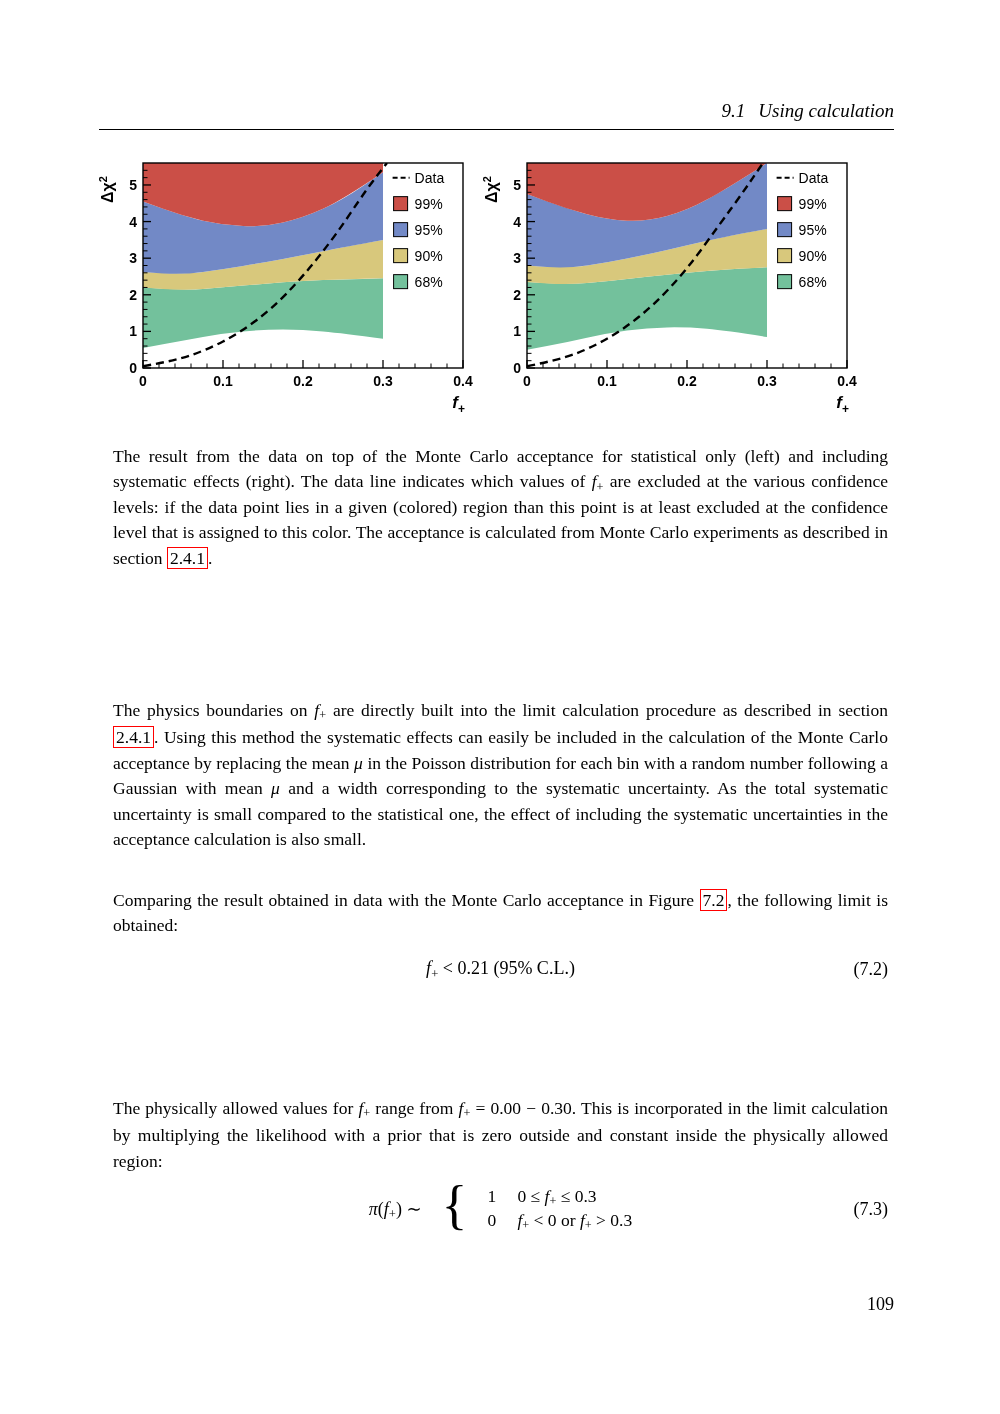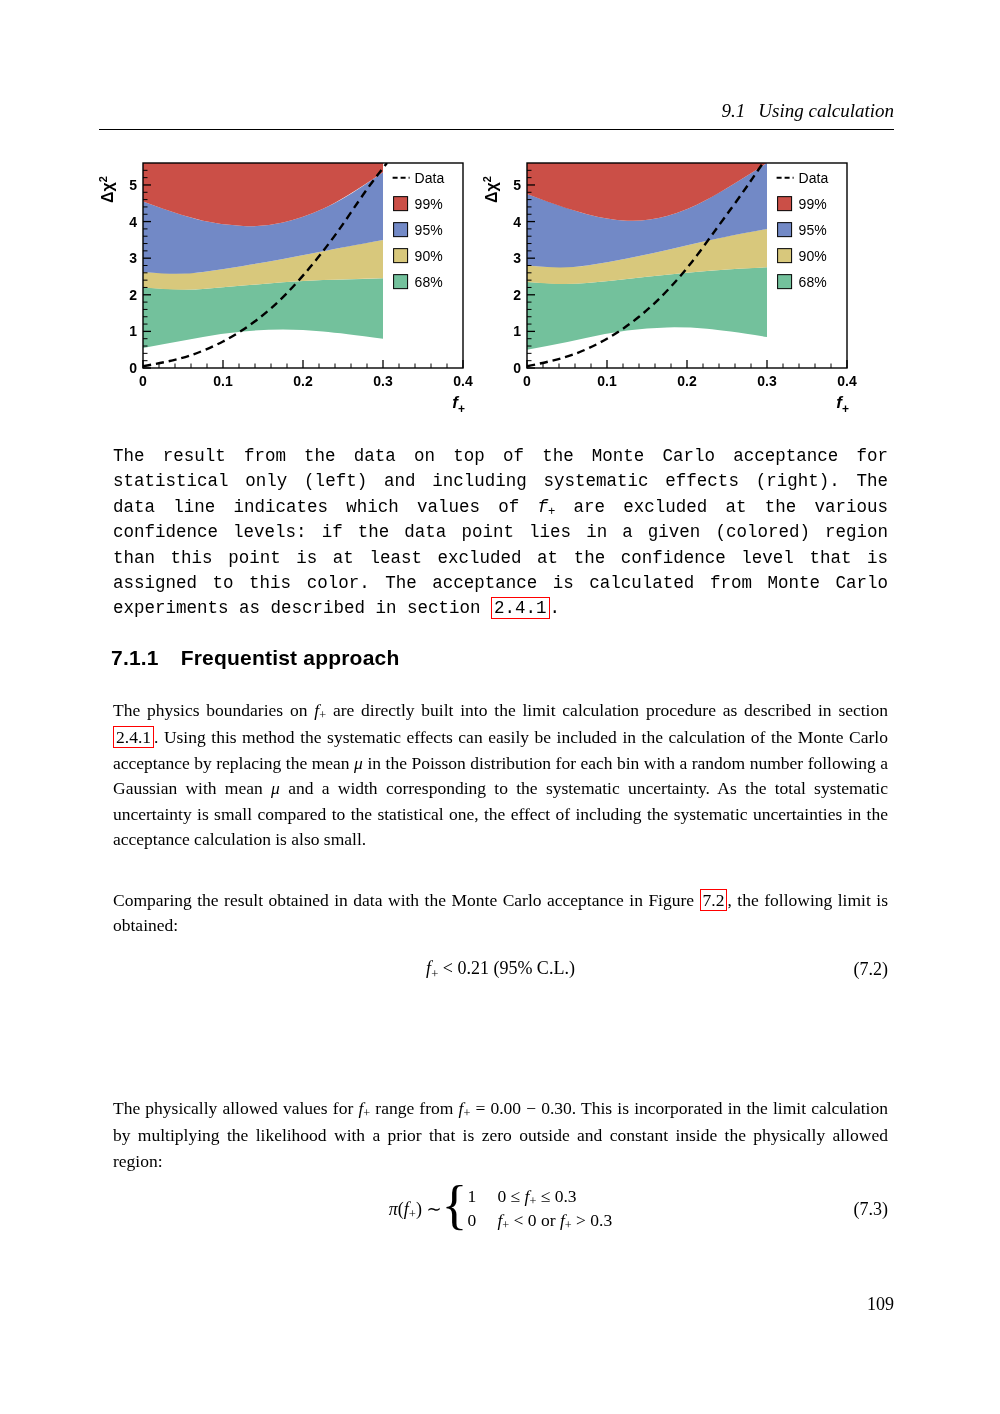--- a/index.html
+++ b/index.html
@@ -8,37 +8,37 @@
 
   .running-header{position:absolute;top:100px;right:106px;font-style:italic;font-size:19px;}
   .running-header .rh-num{margin-right:13px;}
   .header-rule{position:absolute;top:129px;left:99px;width:795px;border-top:1.5px solid #000;}
 
   .figure-row{position:absolute;top:156px;left:97px;display:flex;gap:8px;}
   .chart{width:376px;height:258px;}
 
   .caption{position:absolute;top:444px;left:113px;width:775px;font-size:17.5px;line-height:1.45;display:flex;}
   .caption-label{flex:0 0 94px;}
-  .caption-text{flex:1;text-align:justify;font-family:Liberation Mono, monospace;}
+  .caption-text{flex:1;text-align:justify;}
 
   .section-h{position:absolute;left:111px;font-family:"Liberation Sans",sans-serif;font-weight:bold;font-size:21px;letter-spacing:0.2px;}
   .h711{top:646px;}
   .h712{top:1044px;}
   .sec-num{margin-right:22px;}
 
   .para{position:absolute;left:113px;width:775px;font-size:17.5px;line-height:25.4px;text-align:justify;}
   .p-freq1{top:698px;}
   .p-freq2{top:888px;}
   .p-bayes1{top:1096px;font-family:Liberation Serif, serif;}
 
   .equation{position:absolute;left:113px;width:775px;font-size:18px;}
   .eq72{top:958px;}
   .eq72 .eq-body{text-align:center;}
   .eq73{top:1186px;}
-  .eq-center{display:flex;align-items:center;justify-content:center;gap:0;}
+  .eq-center{display:flex;align-items:center;justify-content:center;gap:20px;}
   .eq73-lhs{font-size:18px;}
   .brace{font-size:54px;line-height:0.8;font-weight:400;transform:translateY(-3px);}
   .cases{display:flex;flex-direction:column;gap:3px;font-size:17.5px;}
   .case-row{display:flex;}
   .case-val{width:30px;}
   .eq-number{position:absolute;right:0;top:50%;transform:translateY(-50%);}
 
   .page-number{position:absolute;top:1294px;right:106px;font-size:18px;}
 
   
@@ -239,23 +239,20 @@
           <text x="317.59999999999997" y="104.64285714285711" font-family="&quot;Liberation Sans&quot;, sans-serif" font-size="14" fill="#000">90%</text>
           <rect x="296.59999999999997" y="118.64285714285711" width="14" height="14" fill="#73c19c" stroke="#000" stroke-width="1"></rect>
           <text x="317.59999999999997" y="130.6428571428571" font-family="&quot;Liberation Sans&quot;, sans-serif" font-size="14" fill="#000">68%</text>
         </svg></div>
   </div>
 
   <div class="caption">
     <div class="caption-text"><span class="seg-n">The result from the data on top of the Monte Carlo acceptance for statistical only (left) and including systematic effects (right). The data line indicates which values of </span><span class="seg-m">f</span><span class="seg-sub">+</span><span class="seg-n"> are excluded at the various confidence levels: if the data point lies in a given (colored) region than this point is at least excluded at the confidence level that is assigned to this color. The acceptance is calculated from Monte Carlo experiments as described in section </span><span class="seg-ref">2.4.1</span><span class="seg-n">.</span></div>
   </div>
 
-  <div class="section-h h711">
-    <span class="sec-num">7.1.1</span><span class="sec-title">Frequentist approach</span>
-  </div>
 
   <div class="para p-freq1"><span class="seg-n">The physics boundaries on </span><span class="seg-m">f</span><span class="seg-sub">+</span><span class="seg-n"> are directly built into the limit calculation procedure as described in section </span><span class="seg-ref">2.4.1</span><span class="seg-n">. Using this method the systematic effects can easily be included in the calculation of the Monte Carlo acceptance by replacing the mean </span><span class="seg-m">μ</span><span class="seg-n"> in the Poisson distribution for each bin with a random number following a Gaussian with mean </span><span class="seg-m">μ</span><span class="seg-n"> and a width corresponding to the systematic uncertainty. As the total systematic uncertainty is small compared to the statistical one, the effect of including the systematic uncertainties in the acceptance calculation is also small.</span></div>
   <div class="para p-freq2"><span class="seg-n">Comparing the result obtained in data with the Monte Carlo acceptance in Figure </span><span class="seg-ref">7.2</span><span class="seg-n">, the following limit is obtained:</span></div>
 
   <div class="equation eq72">
     <div class="eq-body"><span class="seg-m">f</span><span class="seg-sub">+</span><span class="seg-n"> &lt; 0.21  (95% C.L.)</span></div>
     <span class="eq-number">(7.2)</span>
   </div>
 
 

